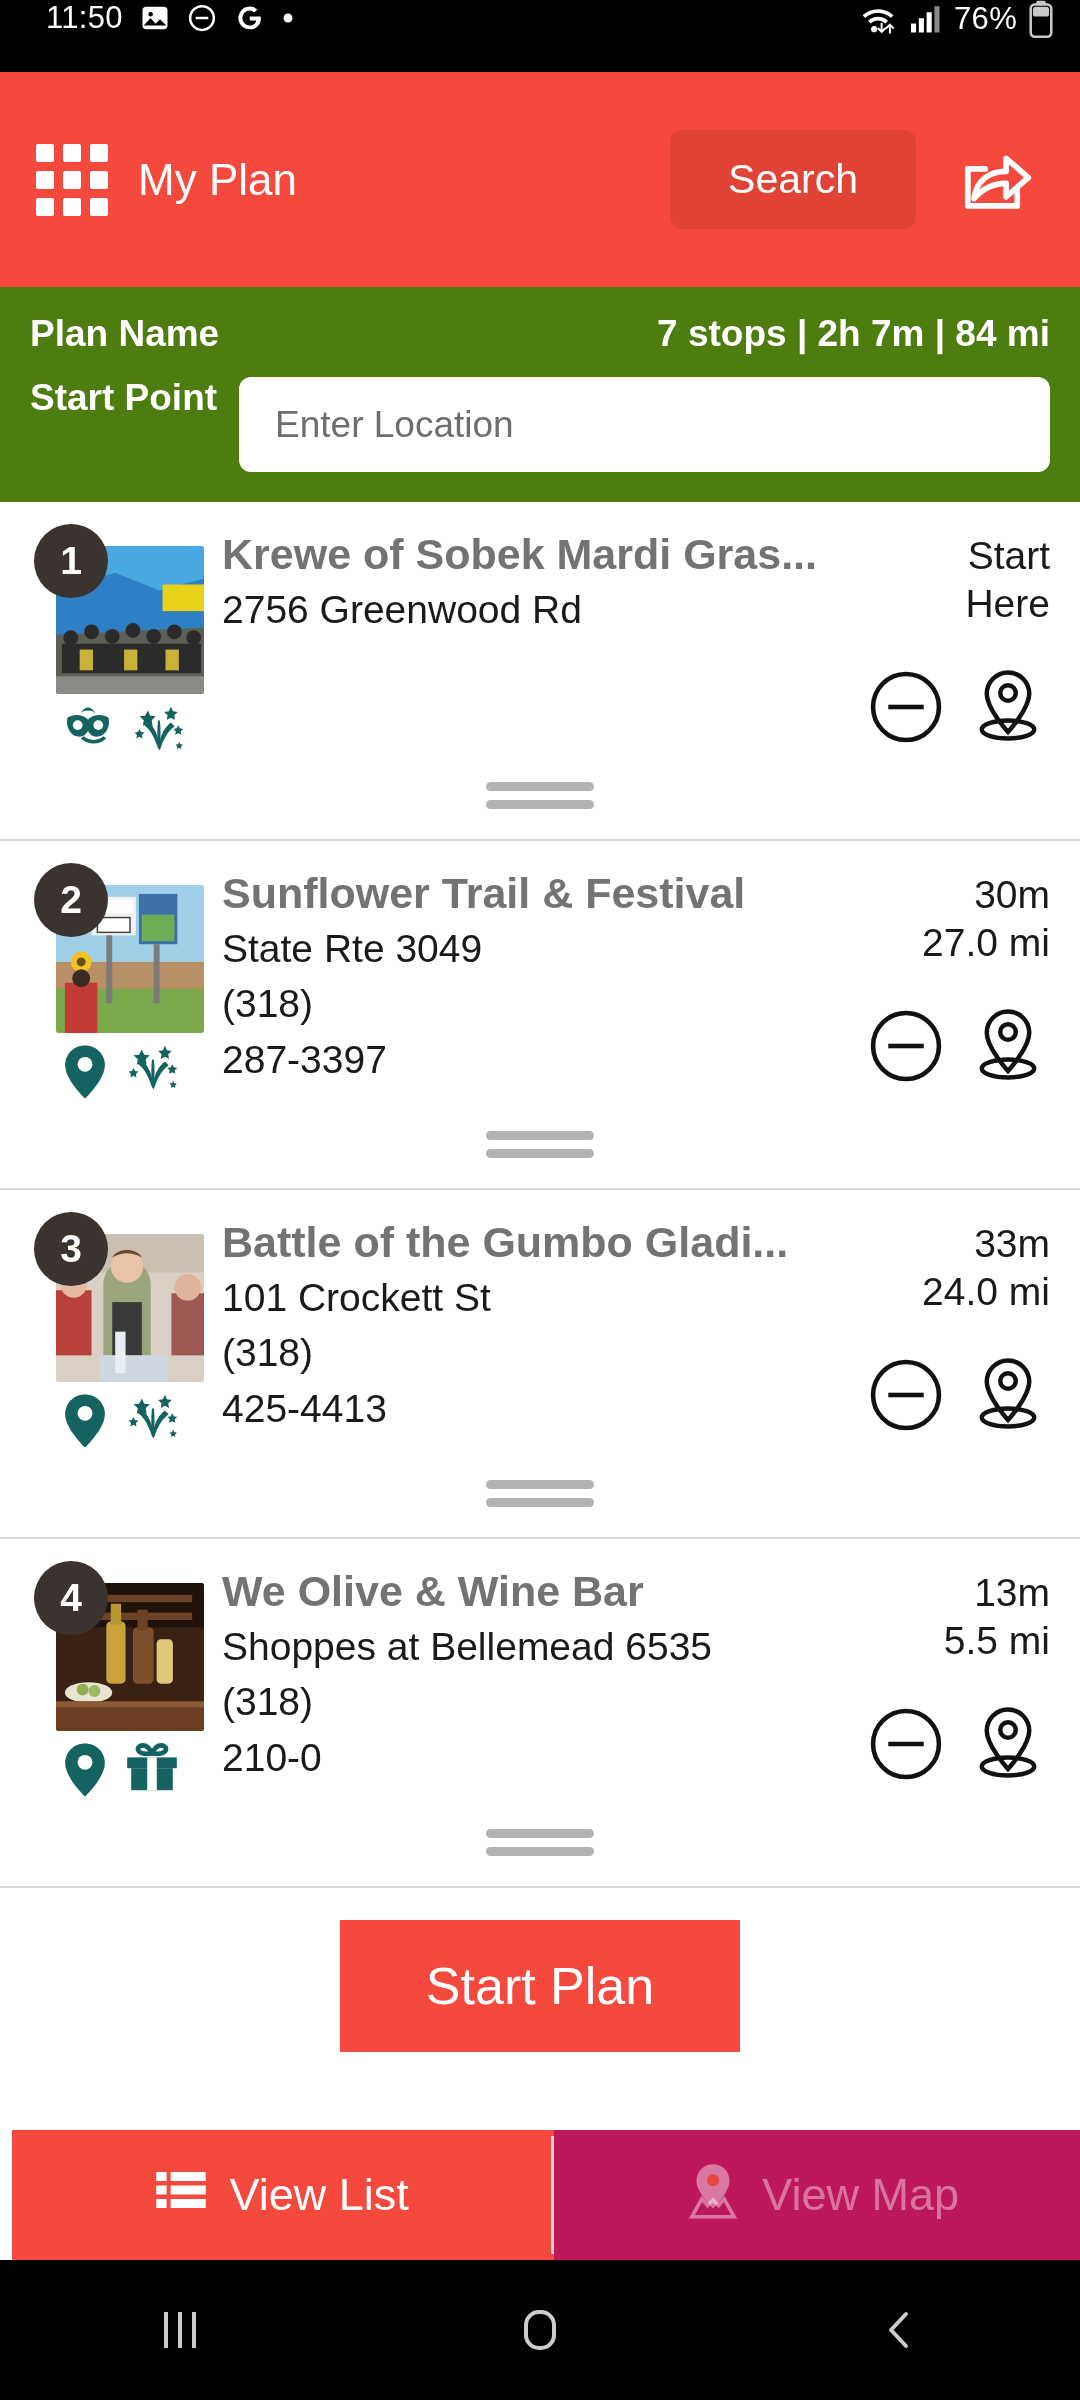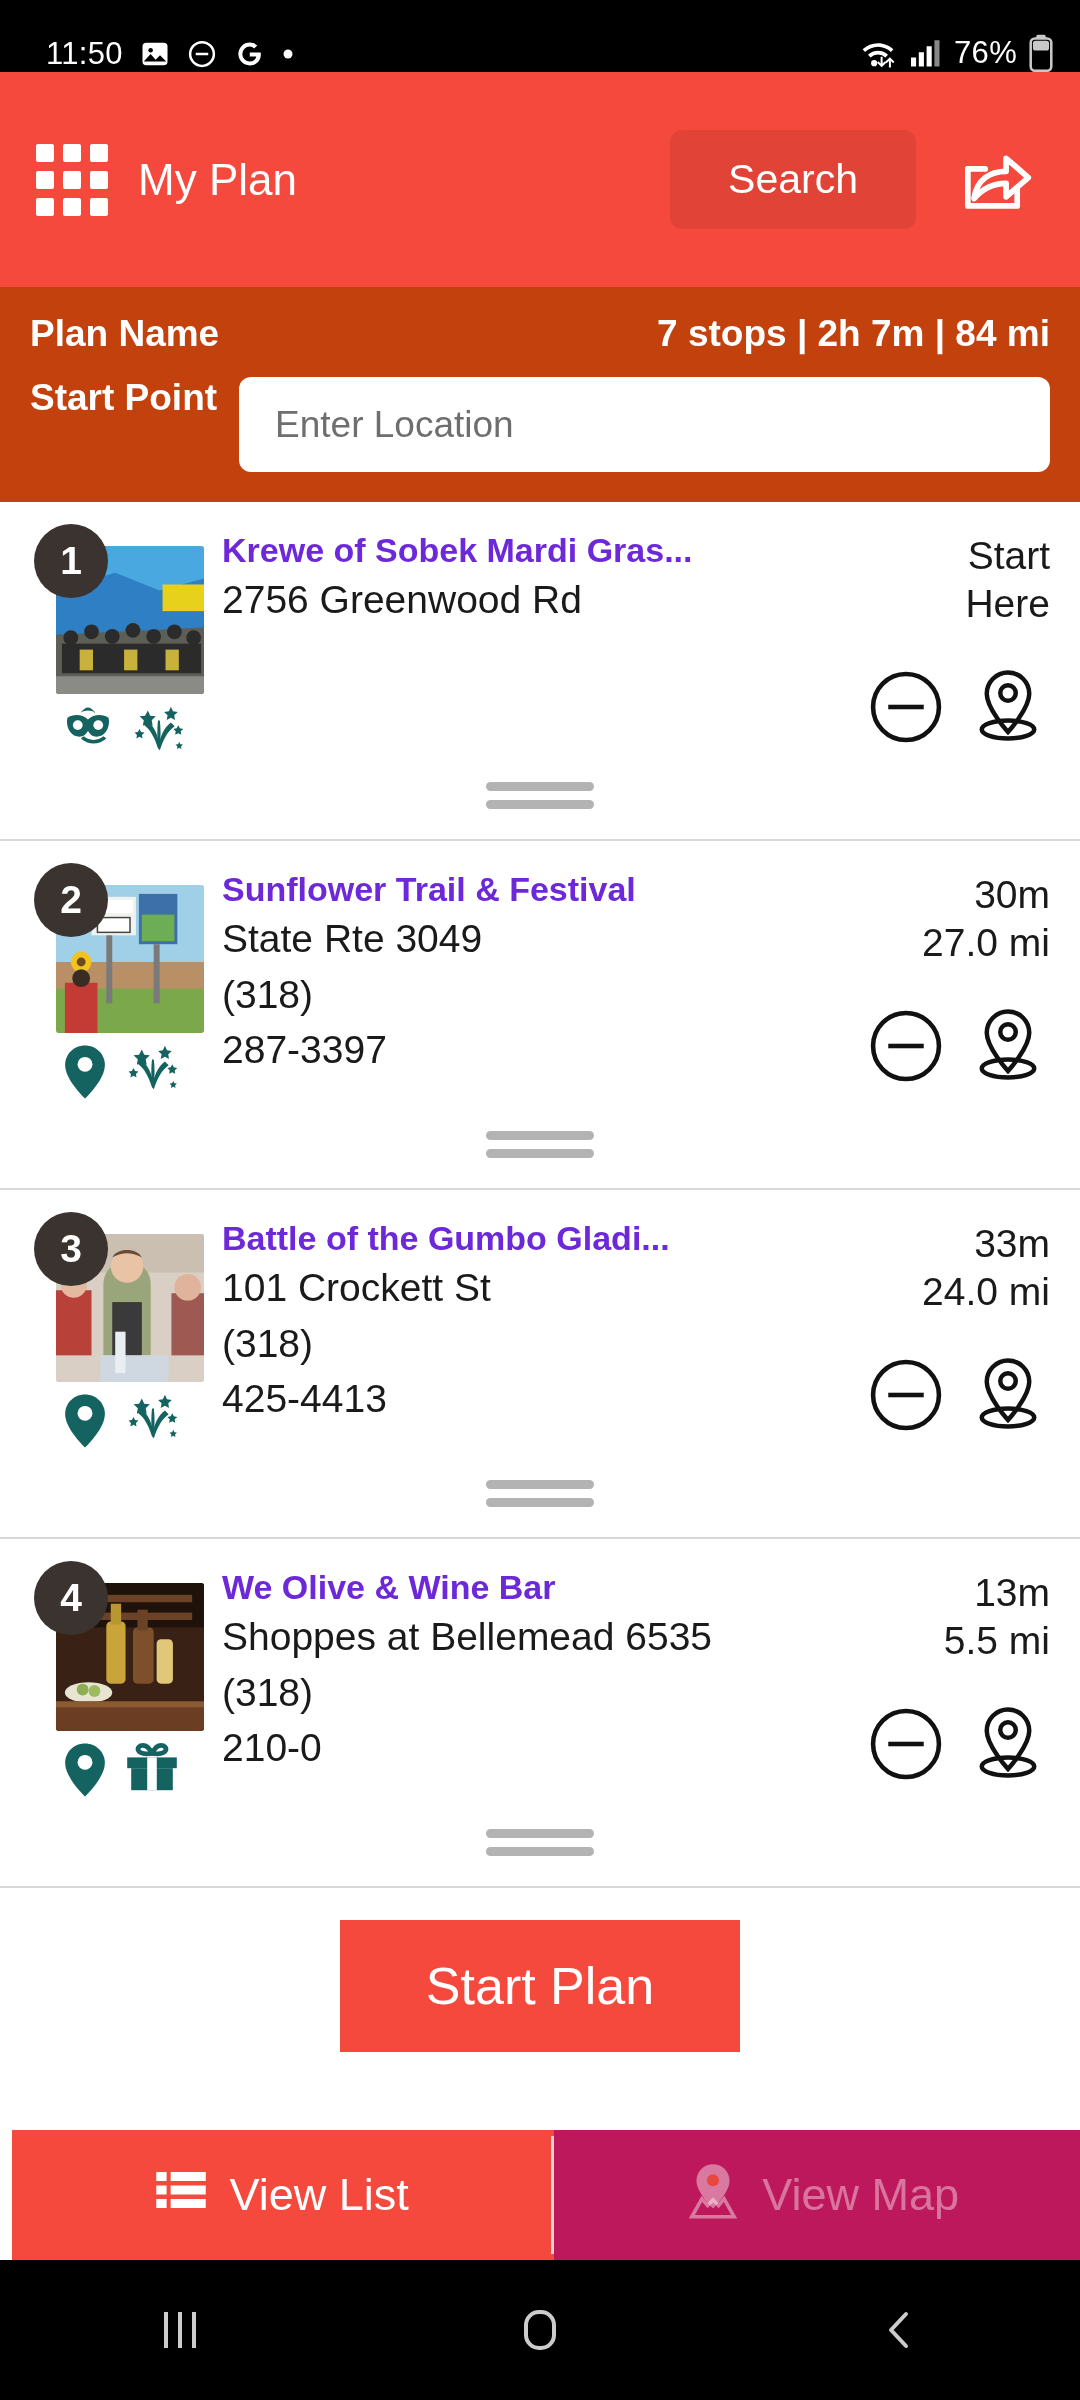--- a/index.html
+++ b/index.html
@@ -7,21 +7,21 @@
     width: 1080px; height: 2400px;
     background: #ffffff;
     font-family: "Liberation Sans", sans-serif;
     overflow: hidden;
   }
   #screen { position: relative; width: 1080px; height: 2400px; background:#fff; }
 
   
   .statusbar {
     height: 72px; background:#000; color:#fff;
-    display:flex; align-items:flex-end; padding: 0 26px 0 46px;
+    display:flex; align-items:flex-start; padding: 0 26px 0 46px;
     font-size: 31px; letter-spacing:.3px;
   }
   .sb-left { display:flex; align-items:center; gap:17px; }
   .sb-right { margin-left:auto; display:flex; align-items:center; gap:11px; }
   .sb-clock { font-size:31px; font-weight:400; }
   .sb-battery-text { font-size:31px; }
   .ic { display:inline-flex; align-items:center; justify-content:center; }
 
   
   .header {
@@ -35,21 +35,21 @@
   .grid-icon i { background:#fff; border-radius:2px; display:block; }
   .app-title { color:#fff; font-size:44px; font-weight:400; margin-left:30px; white-space:nowrap; }
   .search-btn {
     margin-left:auto; background:rgba(0,0,0,0.07);
     border-radius:12px; color:#fff; font-size:41px;
     padding:26px 58px; white-space:nowrap;
   }
   .share-btn { margin-left:42px; margin-right:12px; flex:none; display:flex; align-items:center; }
 
   
-  .planbar { background:#c2410c; padding:26px 30px 30px 30px; }
+  .planbar { background:#4d7c0f; padding:26px 30px 30px 30px; }
   .planrow1 { display:flex; align-items:center; }
   .plan-label { color:#fff; font-size:37px; font-weight:bold; }
   .plan-stats { margin-left:auto; color:#fff; font-size:37px; font-weight:bold; white-space:nowrap; }
   .planrow2 { display:flex; align-items:flex-start; margin-top:22px; }
   .start-label { color:#fff; font-size:37px; font-weight:bold; white-space:nowrap; }
   .loc-input {
     margin-left:22px; flex:1; background:#fff; border:none; border-radius:12px;
     height:95px; padding:0 36px; font-size:37px; color:#333;
     font-family:"Liberation Sans", sans-serif; outline:none;
   }
@@ -70,21 +70,21 @@
     display:flex; align-items:center; justify-content:center; z-index:3;
   }
   .thumb {
     width:148px; height:148px; border-radius:3px; overflow:hidden;
     position:relative; margin-top:18px; background:#cfd3d6;
   }
   .cat-icons { display:flex; gap:14px; margin-top:10px; padding-left:4px; align-items:flex-start; }
 
   .body-col { flex:1; padding-left:18px; padding-top:4px; min-width:0; }
   .stop-title {
-    font-size:34px; font-weight:bold; color:#6d28d9; line-height:1.06;
+    font-size:43px; font-weight:bold; color:#737373; line-height:1.06;
     white-space:nowrap; overflow:hidden; text-overflow:clip;
   }
   .stop-line { font-size:39px; color:#1a1a1a; line-height:1.22; margin-top:8px; white-space:nowrap; }
 
   .right-col { width:196px; flex:none; text-align:right; padding-top:4px; }
   .r-top { font-size:39px; color:#1a1a1a; line-height:1.22; }
   .r-sub { font-size:39px; color:#1a1a1a; line-height:1.22; }
   .r-actions { display:flex; justify-content:flex-end; align-items:center; gap:26px; margin-top:40px; padding-right:4px; }
 
   .drag-handle {

